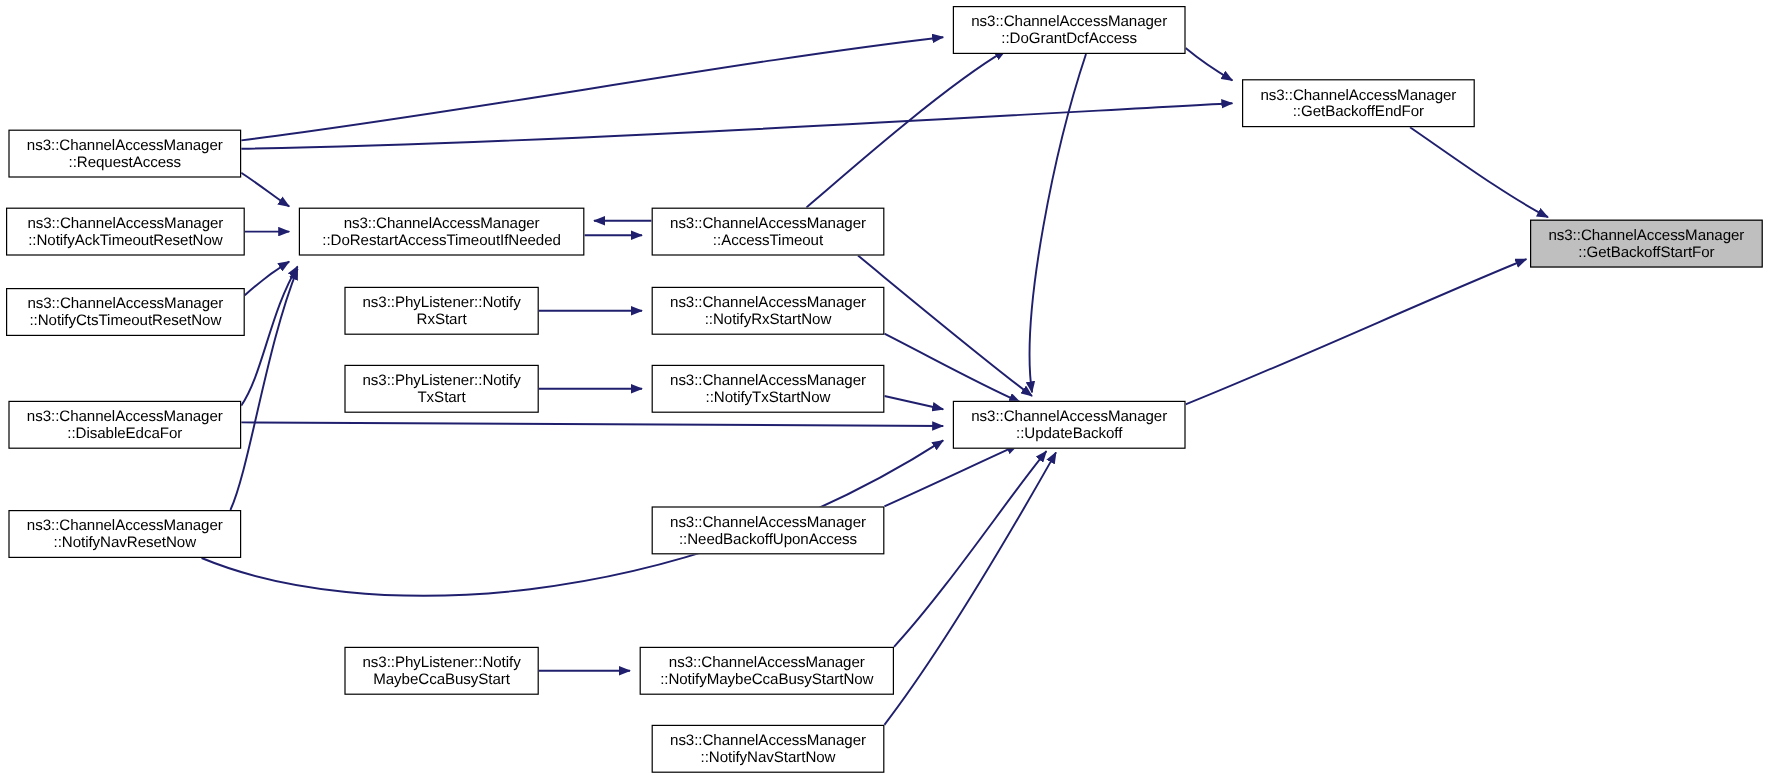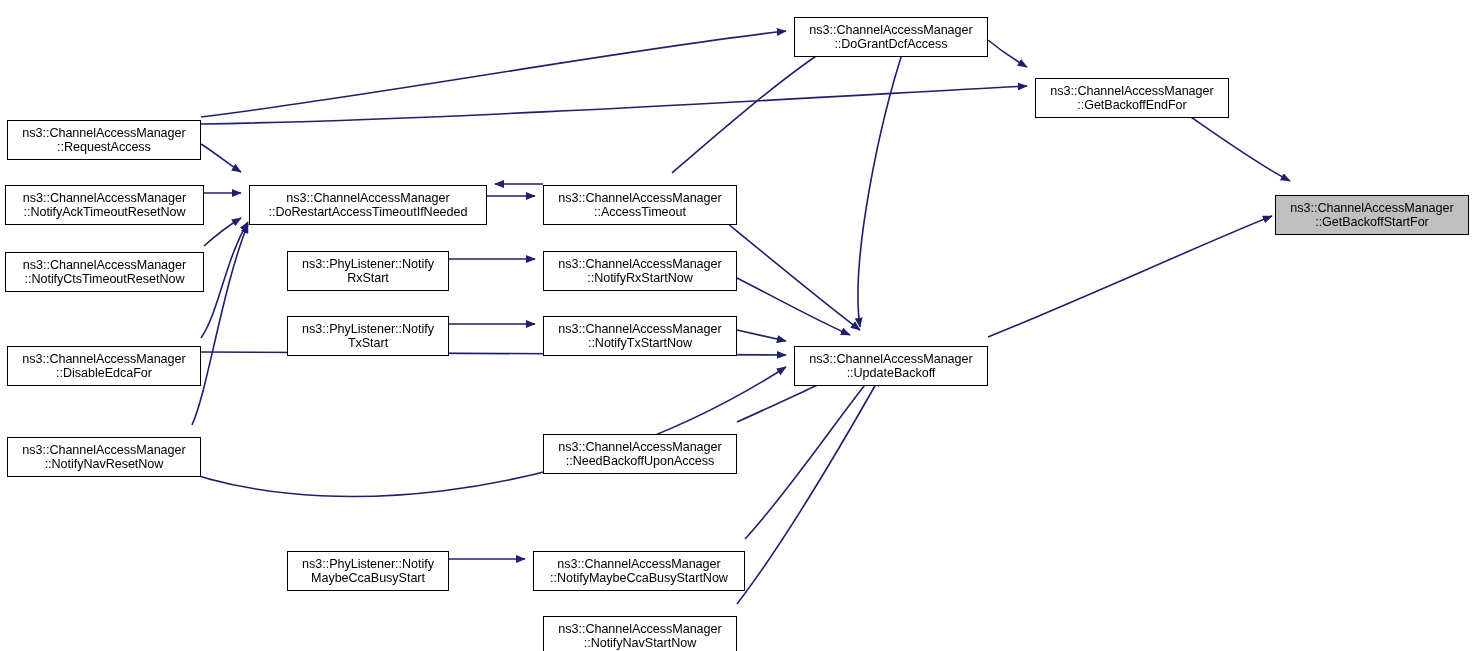--- a/index.html
+++ b/index.html
@@ -2,21 +2,21 @@
 <html><head>
 <meta charset="utf-8">
 <style>
   html,body{margin:0;padding:0;background:#ffffff;}
   #canvas{position:relative;width:1476px;height:651px;background:#ffffff;
           font-family:"Liberation Sans", sans-serif;overflow:hidden;}
   svg#edges{position:absolute;left:0;top:0;width:1476px;height:651px;}
   .node{position:absolute;box-sizing:border-box;border:1px solid #000000;
         background:#ffffff;display:flex;align-items:center;justify-content:center;
         text-align:center;line-height:1.14;color:#000000;font-size:12.6px;
-        letter-spacing:-0.05px;padding:0 2px;margin-top:12px;}
+        letter-spacing:-0.05px;padding:0 2px;}
   .node .lbl{white-space:pre-line;}
   .node.hl{background:#bfbfbf;border-color:#000000;}
 </style>
 </head>
 <body>
 
 <div id="canvas">
   <svg id="edges" viewBox="0 0 1476 651">
     <defs>
       <marker id="ah" markerWidth="10" markerHeight="8" refX="9.2" refY="4" orient="auto" markerUnits="userSpaceOnUse">

